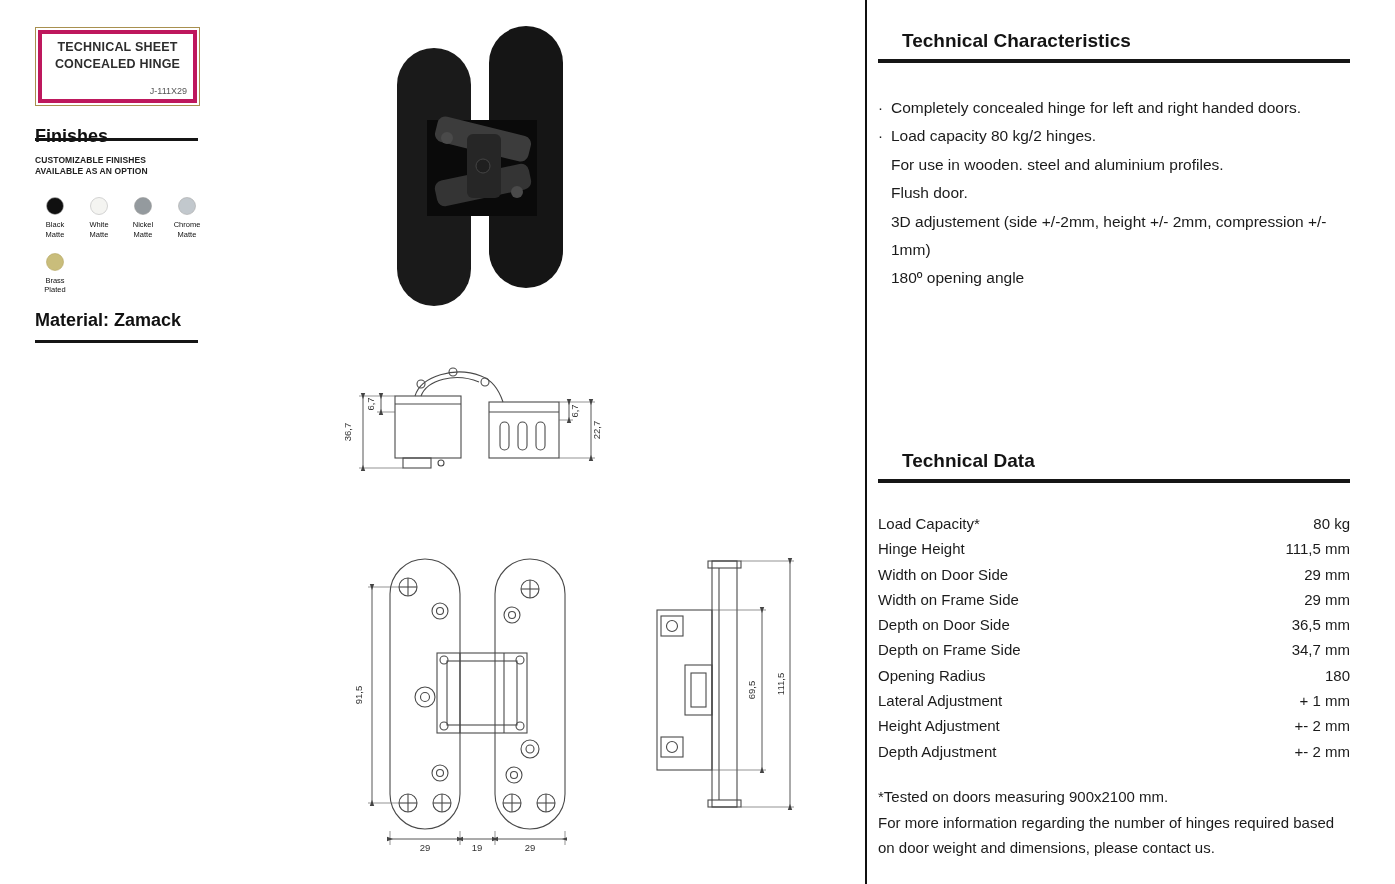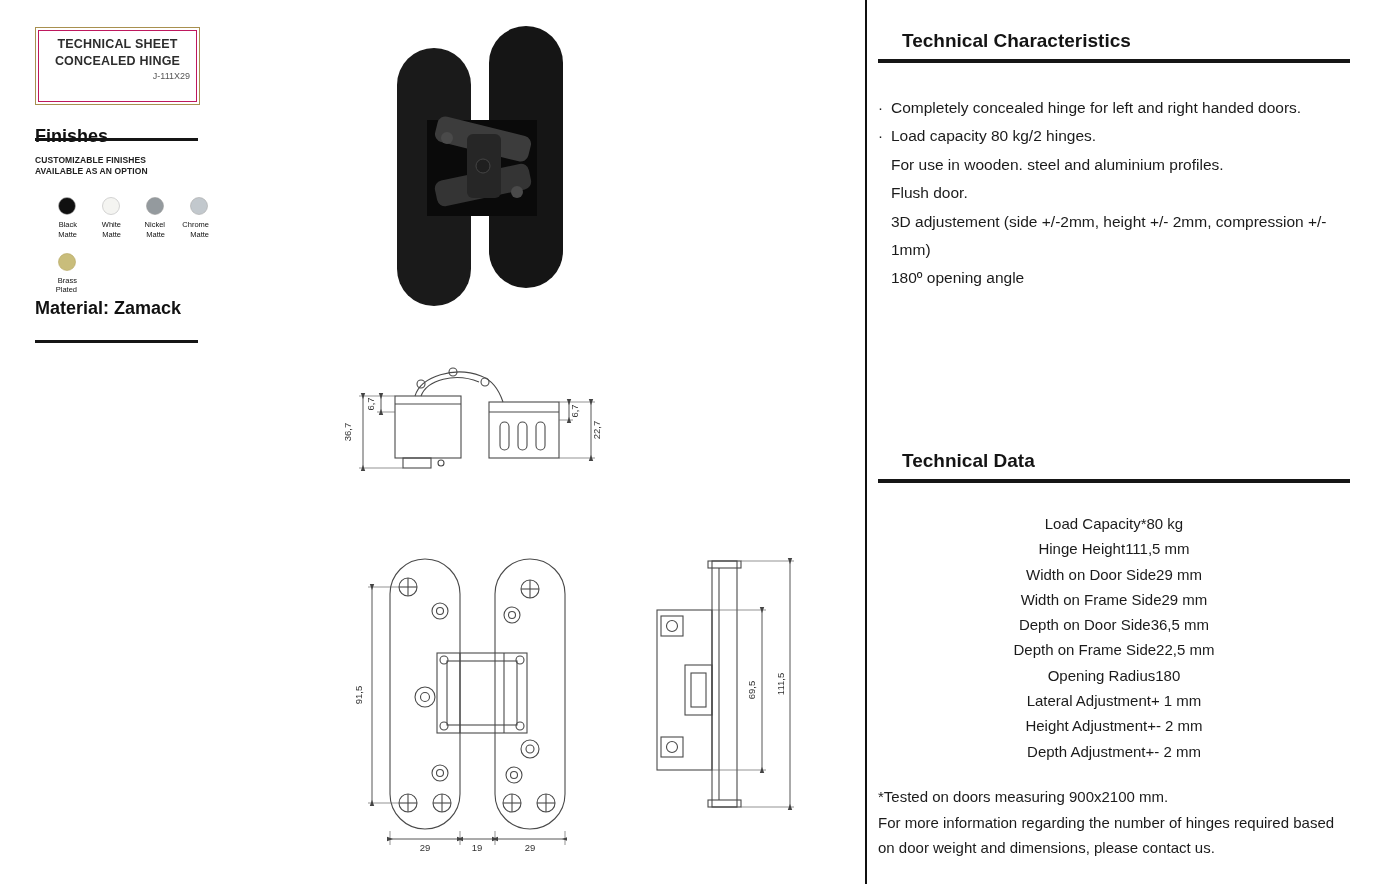--- a/index.html
+++ b/index.html
@@ -2,52 +2,52 @@
 <html><head>
 <meta charset="utf-8">
 <style>
   * { margin:0; padding:0; box-sizing:border-box; }
   html,body { background:#ffffff; }
   body { font-family:"Liberation Sans", sans-serif; color:#1c1c1c; }
   .page { position:relative; width:1395px; height:884px; background:#ffffff; overflow:hidden; }
 
   
   .sheet-box { position:absolute; left:35px; top:27px; width:165px; border:1.5px solid #a8904f; padding:2px; background:#fff; }
-  .sheet-box-inner { border:1px solid #be185d; padding:5px 6px 20px; text-align:center; }
+  .sheet-box-inner { border:4px solid #be185d; padding:5px 6px 3px; text-align:center; }
   .sheet-box .l1 { font-weight:bold; font-size:12.5px; letter-spacing:.2px; color:#2d2d2d; line-height:1.35; }
-  .sheet-box .model { font-size:9px; color:#555; text-align:right; margin-top:1px; }
+  .sheet-box .model { font-size:9px; color:#555; text-align:right; margin-top:13px; }
 
   .h-left { position:absolute; left:35px; font-size:18px; font-weight:bold; color:#111; }
   .bar-left { position:absolute; left:35px; width:163px; height:3px; background:#151515; }
 
   .finish-note { position:absolute; left:35px; top:155px; font-size:8.5px; font-weight:bold; color:#222; line-height:1.3; letter-spacing:.1px; }
 
   .swatches { position:absolute; left:33px; top:196px; width:178px; display:flex; flex-wrap:wrap; }
-  .swatch { width:44px; text-align:right; margin-bottom:12px; }
+  .swatch { width:44px; text-align:center; margin-bottom:12px; }
   .swatch-label { font-size:7.5px; line-height:1.3; color:#111; }
 
   
   .divider { position:absolute; left:865px; top:0; width:2px; height:884px; background:#101010; }
 
   
   .drw { position:absolute; }
   .dim-text { font-size:9.5px; fill:#333; font-family:"Liberation Sans", sans-serif; }
 
   
   .right { position:absolute; left:878px; top:0; width:472px; }
   .h-right { position:absolute; font-size:19px; font-weight:bold; color:#141414;margin-left:24px; }
   .bar-right { position:absolute; width:472px; height:4px; background:#161616; }
 
   .tc-list { position:absolute; top:94px; width:472px; font-size:15.5px; line-height:28.4px; color:#1b1b1b; }
   .tc-item { display:flex; }
   .tc-bullet { width:13px; flex:none; font-size:15px; }
   .tc-text { flex:1; }
 
   .td-table { position:absolute; top:511px; width:472px; font-size:15px; color:#1b1b1b; }
-  .td-row { display:flex; justify-content:center; line-height:25.3px; }
+  .td-row { display:flex; justify-content:space-between; line-height:25.3px; }
   .td-value { text-align:right; }
 
   .notes { position:absolute; top:784px; width:472px; font-size:15px; line-height:25.5px; color:#1b1b1b; }
 </style>
 </head>
 <body>
 
 <div class="page">
 
   <div class="sheet-box">
@@ -92,21 +92,21 @@
       <div class="swatch-label"><span>Chrome</span><br><span>Matte</span></div>
     </div>
     <div class="swatch">
       <svg width="20" height="20">
           <circle cx="10" cy="10" r="8.5" stroke="#b3a560" stroke-width="0.6" fill="#c9bd7b"></circle>
         </svg>
       <div class="swatch-label"><span>Brass</span><br><span>Plated</span></div>
     </div>
   </div>
 
-  <div class="h-left" style="top:298px;">Material: Zamack</div>
+  <div class="h-left" style="top:310px;">Material: Zamack</div>
   <div class="bar-left" style="top:340px;"></div>
 
   <svg class="drw" style="left:383px; top:22px;" width="195" height="288" viewBox="0 0 195 288">
     <rect x="106" y="4" width="74" height="262" rx="37" fill="#151515"></rect>
     <rect x="14" y="26" width="74" height="258" rx="37" fill="#1a1a1a"></rect>
     <rect x="44" y="98" width="110" height="96" fill="#0a0a0a"></rect>
     <g>
       <rect x="52" y="104" width="96" height="26" rx="8" fill="#3c3c3c" transform="rotate(14 100 117)"></rect>
       <rect x="52" y="150" width="96" height="26" rx="8" fill="#343434" transform="rotate(-12 100 163)"></rect>
       <rect x="84" y="112" width="34" height="64" rx="6" fill="#262626"></rect>
@@ -315,21 +315,21 @@
       <div class="td-row">
         <span class="td-label">Width on Frame Side</span>
         <span class="td-value">29 mm</span>
       </div>
       <div class="td-row">
         <span class="td-label">Depth on Door Side</span>
         <span class="td-value">36,5 mm</span>
       </div>
       <div class="td-row">
         <span class="td-label">Depth on Frame Side</span>
-        <span class="td-value">22,5 mm</span>
+        <span class="td-value">34,7 mm</span>
       </div>
       <div class="td-row">
         <span class="td-label">Opening Radius</span>
         <span class="td-value">180</span>
       </div>
       <div class="td-row">
         <span class="td-label">Lateral Adjustment</span>
         <span class="td-value">+ 1 mm</span>
       </div>
       <div class="td-row">

